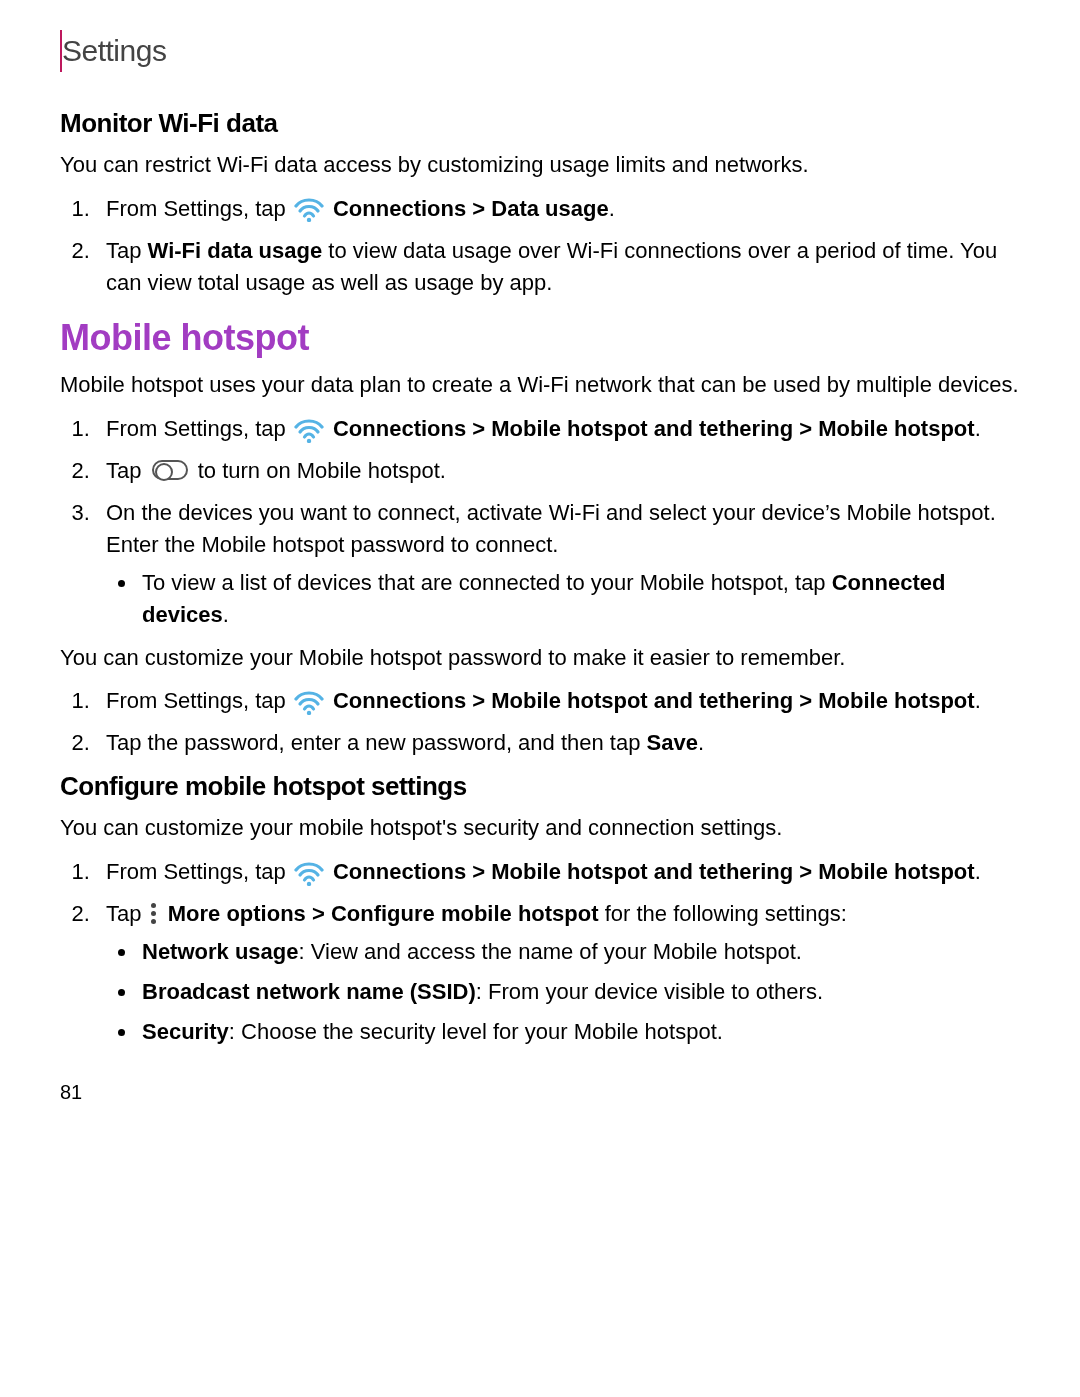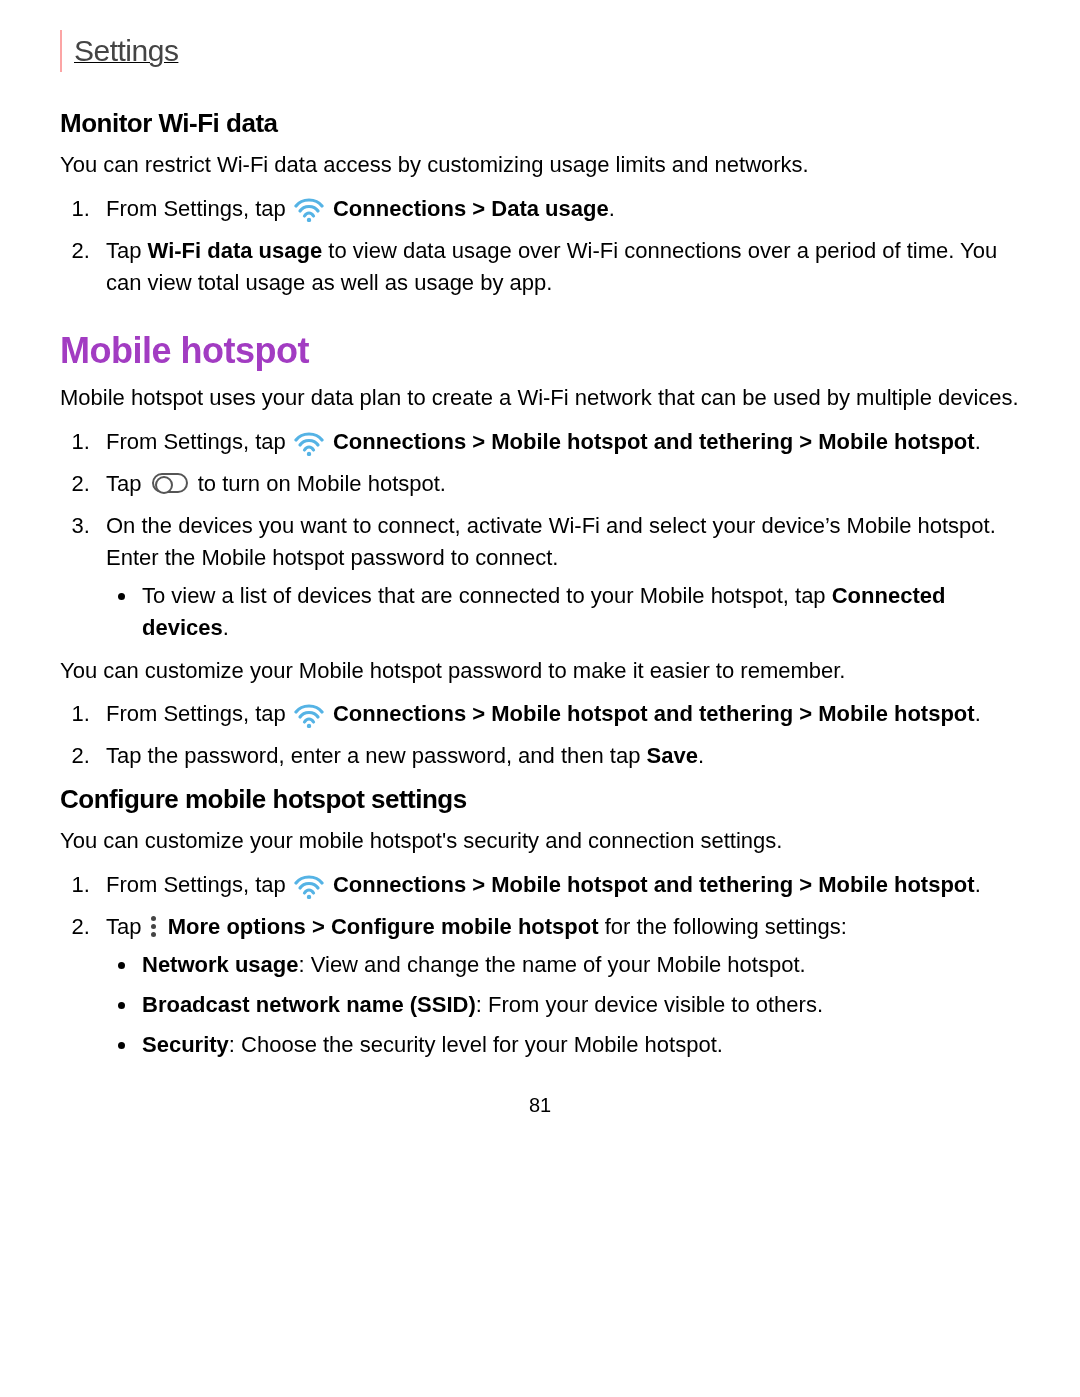--- a/index.html
+++ b/index.html
@@ -8,45 +8,44 @@
     margin: 0;
     padding: 0;
     width: 1080px;
     background: #fff;
     color: #000;
   }
   .page {
     padding: 30px 60px 20px 60px;
   }
   .header {
-    border-left: 2px solid #fca5a5;
-    padding: 4px 0 4px 12px;
+    border-left: 2px solid #be185d;
+    padding: 4px 0 4px 0;
     margin-bottom: 36px;
     font-family: "Segoe UI Light", "Helvetica Neue", Arial, sans-serif;
-    text-decoration: underline;
   }
   .header-text {
     font-size: 30px;
     font-weight: 300;
     letter-spacing: -0.5px;
     color: #444;
   }
   h3.subhead {
     font-family: Arial, sans-serif;
     font-size: 26px;
     font-weight: 700;
     margin: 12px 0 8px 0;
     letter-spacing: -0.5px;
   }
   h2.sectionhead {
     font-family: Arial, sans-serif;
     font-size: 36px;
     font-weight: 700;
     color: #a23cc2;
-    margin: 32px 0 10px 0;
+    margin: 19px 0 10px 0;
     letter-spacing: -0.5px;
   }
   p.body {
     font-size: 22px;
     line-height: 1.4;
     margin: 11px 0 12px 0;
   }
   ol.steps {
     font-size: 22px;
     line-height: 1.45;
@@ -110,21 +109,21 @@
     left: 1px;
     width: 5px;
     height: 5px;
     background: #444;
     border-radius: 50%;
   }
   .more-icon span:nth-child(1){ top: 0; }
   .more-icon span:nth-child(2){ top: 8px; }
   .more-icon span:nth-child(3){ top: 16px; }
   .pagenum {
-    text-align: center;
+    text-align: left;
     font-size: 20px;
     margin-top: 34px;
   }
 </style>
 </head>
 <body>
 
 <svg width="0" height="0" style="position:absolute">
   <defs>
     <g id="wifi-sym">
@@ -205,21 +204,21 @@
             <use href="#wifi-sym"></use>
           </svg></span>
       <span class="b">Connections &gt; Mobile hotspot and tethering &gt; Mobile hotspot</span>.
     </li>
     <li>
       <span>Tap </span>
       <span class="more-icon"><span></span><span></span><span></span></span>
       <span class="b">More options &gt; Configure mobile hotspot</span><span> for the following settings:</span>
       <ul class="bullets">
         <li>
-          <span class="b">Network usage</span><span>: View and change the name of your Mobile hotspot.</span>
+          <span class="b">Network usage</span><span>: View and access the name of your Mobile hotspot.</span>
         </li>
         <li>
           <span class="b">Broadcast network name (SSID)</span><span>: From your device visible to others.</span>
         </li>
         <li>
           <span class="b">Security</span><span>: Choose the security level for your Mobile hotspot.</span>
         </li>
       </ul>
     </li>
   </ol>

